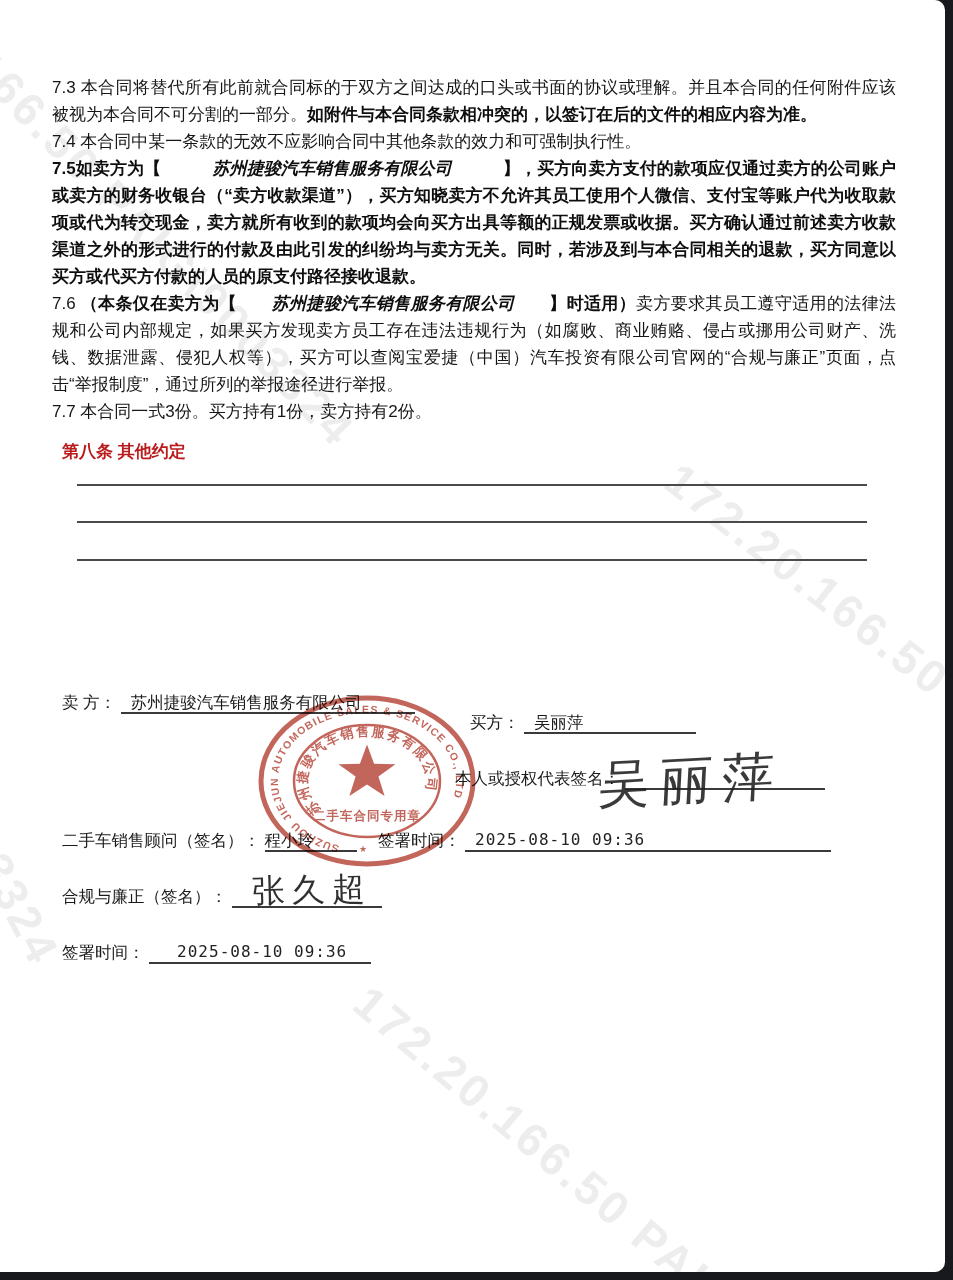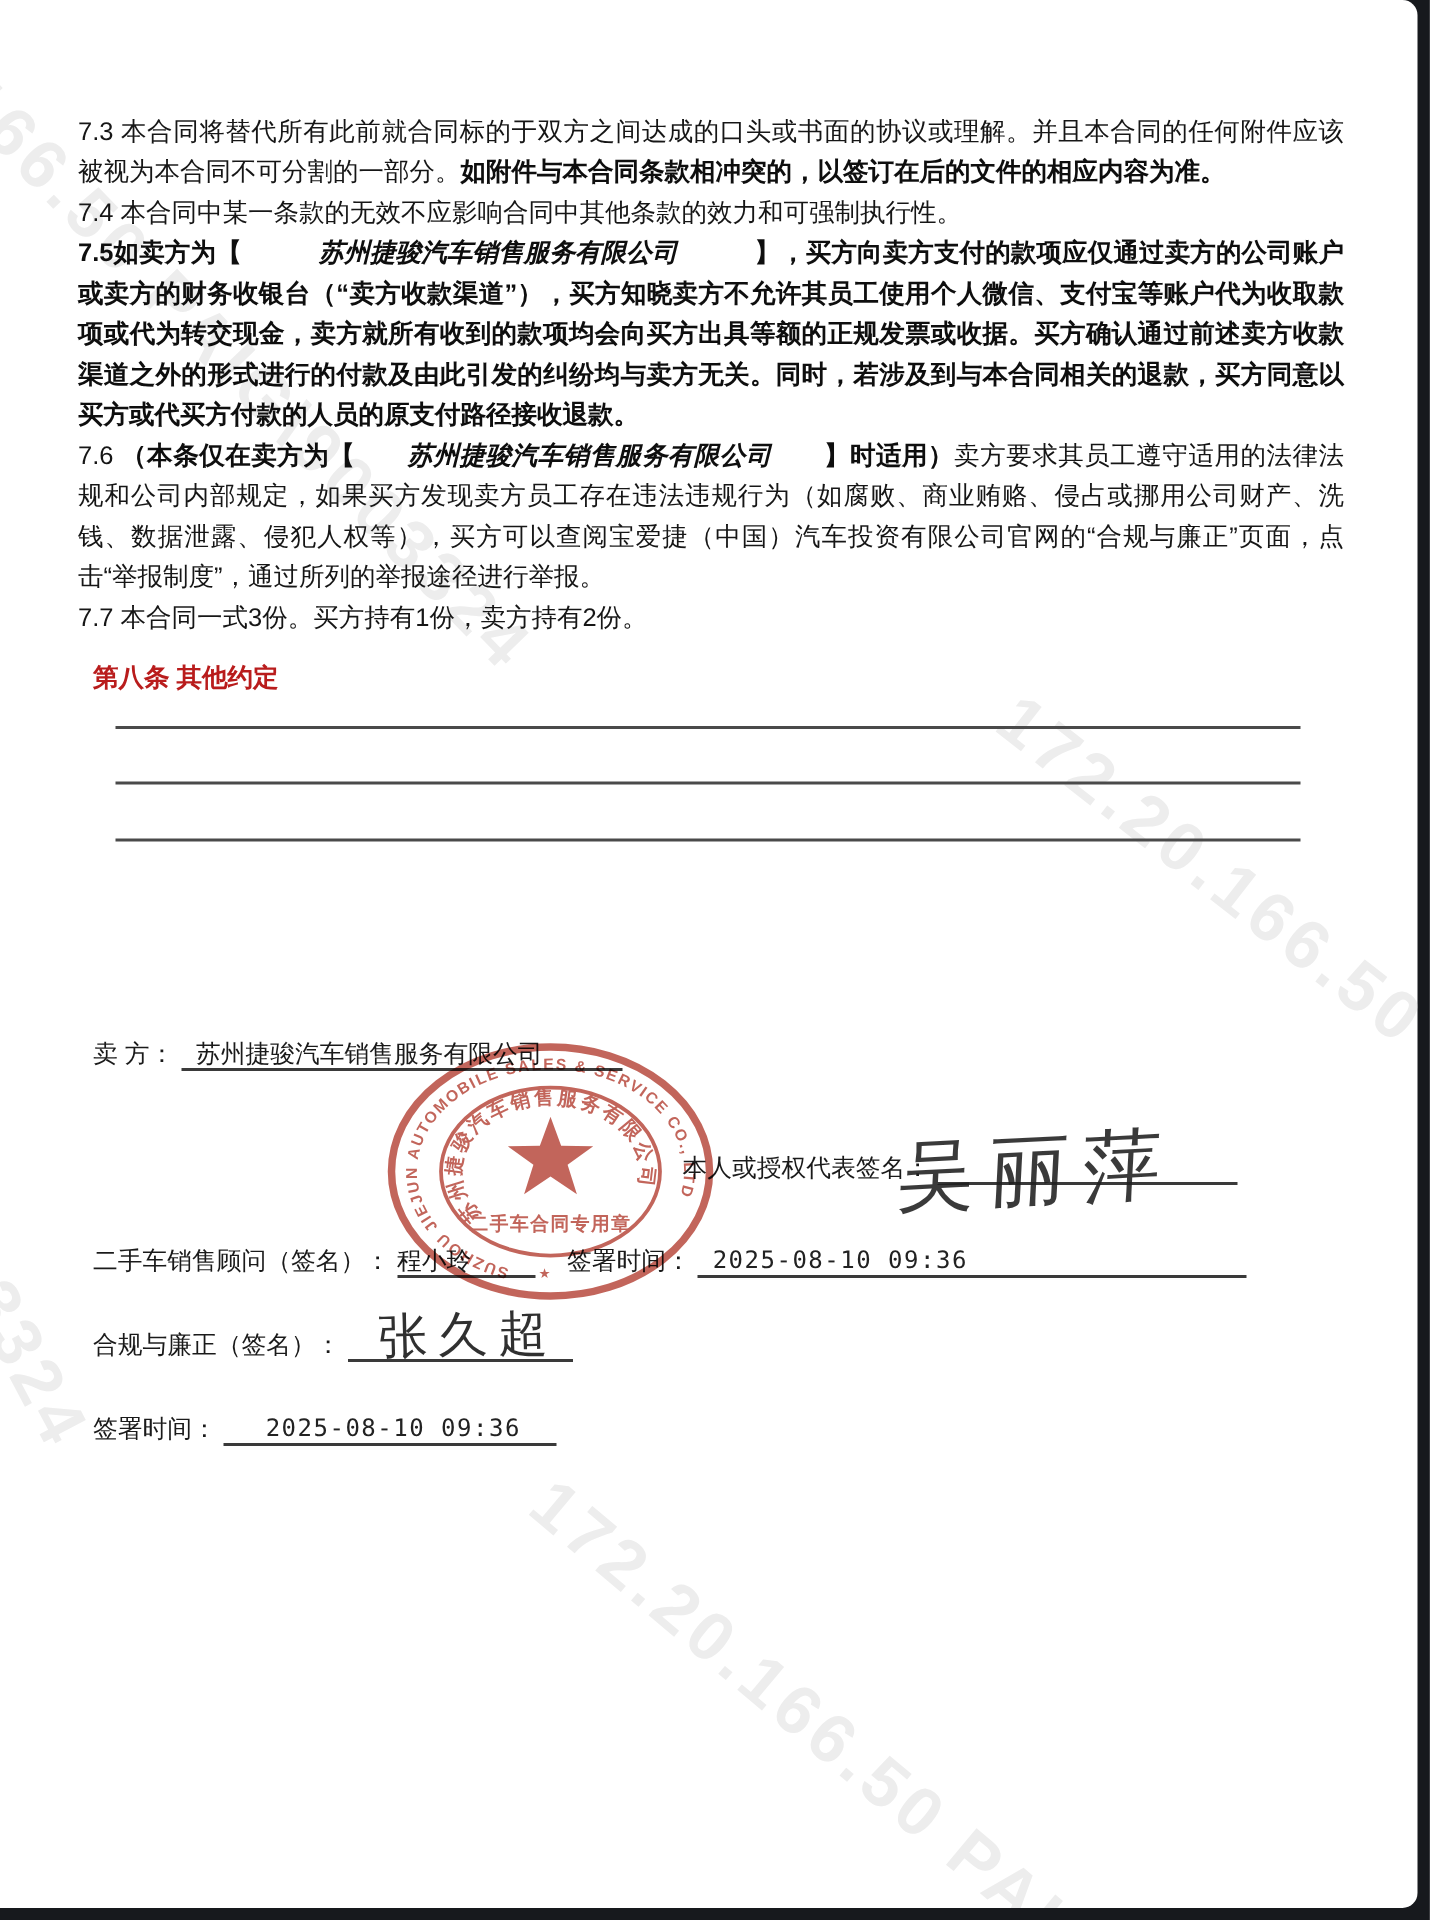--- a/index.html
+++ b/index.html
@@ -57,20 +57,24 @@
 
     <div class="article8">第八条 其他约定</div>
     <div class="rule rule-1"></div>
     <div class="rule rule-2"></div>
     <div class="rule rule-3"></div>
 
     <div class="sig-row" style="left:62px;top:692px;">
       <span>卖 方：</span>
       <span class="u" style="width:294px;"><span class="val">苏州捷骏汽车销售服务有限公司</span></span>
     </div>
+    <div class="sig-row" style="left:470px;top:712px;">
+      <span>买方：</span>
+      <span class="u" style="width:172px;"><span class="val">吴丽萍</span></span>
+    </div>
 
     <div class="sig-row" style="left:455px;top:768px;text-align:center;">
       <span>本人或授权代表签名：</span>
       <span class="u" style="width:200px;"></span>
     </div>
     <div class="hand hand-rep">吴丽萍</div>
 
     <div class="sig-row" style="left:62px;top:830px;">
       <span>二手车销售顾问（签名）：</span>
       <span class="u" style="width:92px;"><span>程小玲</span></span>

